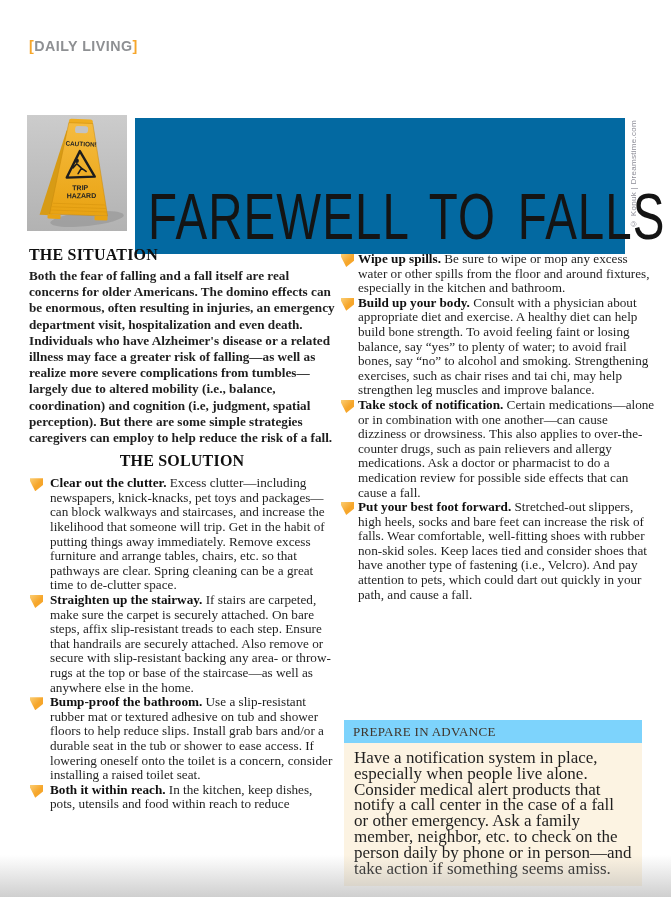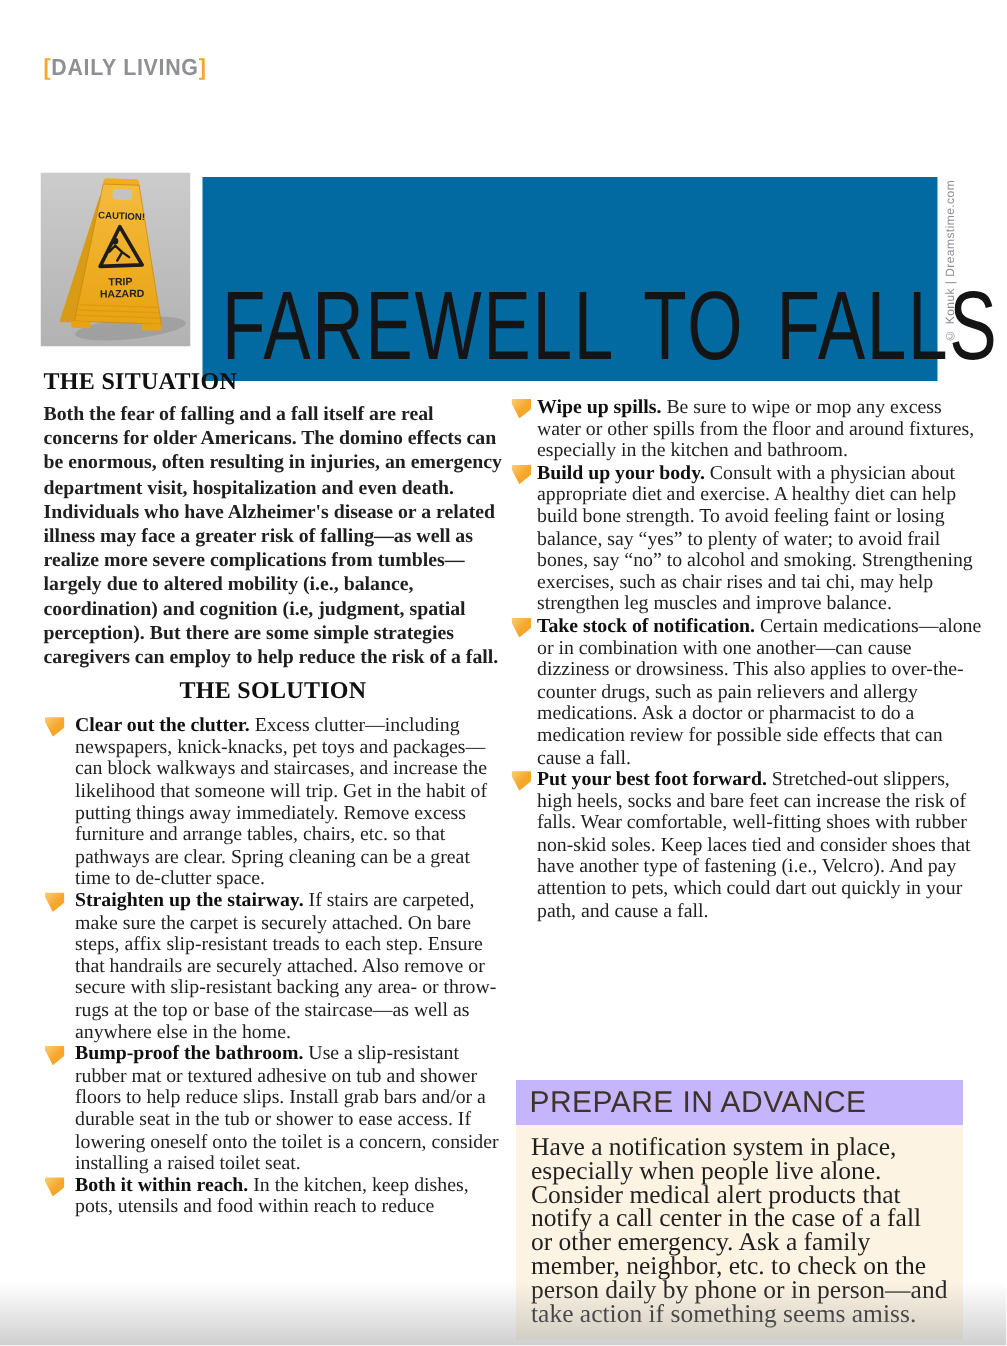--- a/index.html
+++ b/index.html
@@ -50,27 +50,27 @@
   ul.flags li { position:relative; padding-left:21px; }
   .col-right ul.flags li { padding-left:16px; }
   .flag {
     position:absolute; left:1px; top:2px; width:13px; height:13px;
     background:linear-gradient(135deg,#fbce74 0%,#f6a62b 55%);
     clip-path:polygon(0 0,100% 0,100% 52%,40% 100%,0 22%);
   }
   .col-right .flag { left:-1px; }
   li b, .cont b { font-weight:700; color:#101010; }
   .cont { margin-left:16px; line-height:15px; }
-  .col-right ul.flags { margin-top:17px; }
+  .col-right ul.flags { margin-top:5px; }
 
   
   .sidebar { position:absolute; left:344px; top:720px; width:298px; }
   .sidebar-head {
-    background:#c4b5fd; color:#40342a; padding:4px 9px 3px 9px;
-    font-family:Liberation Sans, sans-serif; font-size:20px; letter-spacing:.3px;
+    background:#7dd3fc; color:#40342a; padding:4px 9px 3px 9px;
+    font-family:Liberation Serif, serif; font-size:13px; letter-spacing:.3px;
   }
   .sidebar-body {
     background:#fcf3e2; padding:7px 10px 10px 10px;
     font-size:17px; line-height:15.8px; color:#1f1f1f;
   }
 
   .page-fade {
     position:absolute; left:0; right:0; bottom:0; height:42px;
     background:linear-gradient(180deg, rgba(185,185,185,0) 0%, rgba(168,168,168,.55) 100%);
   }

